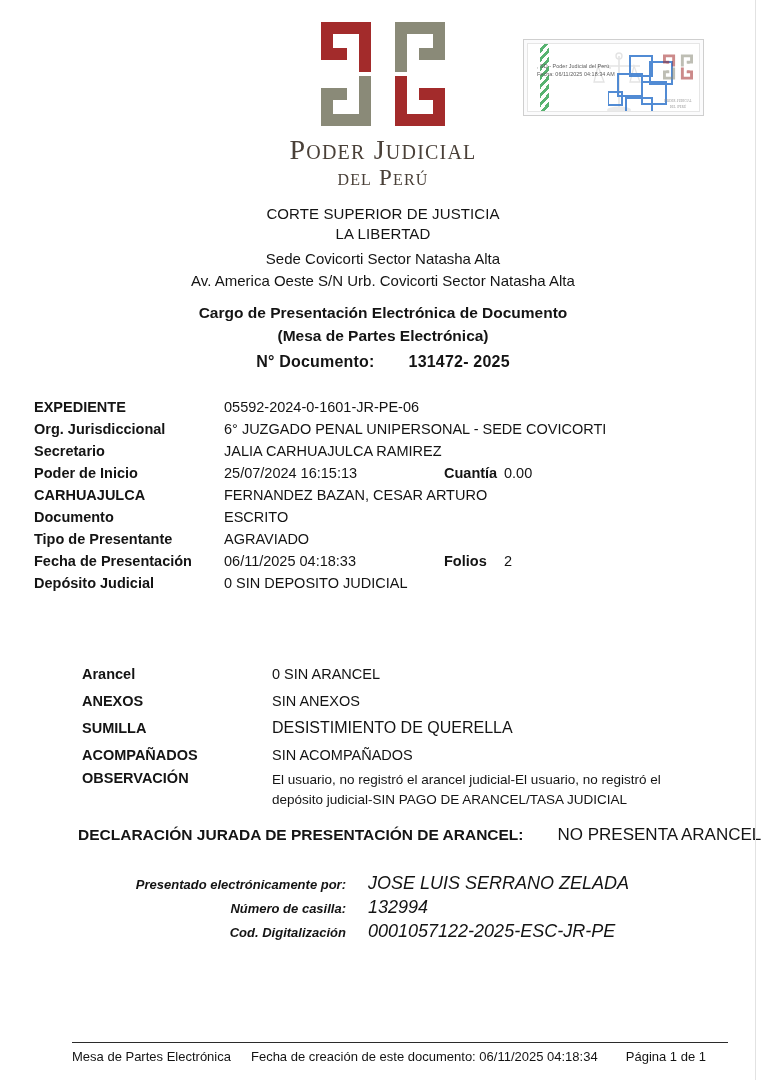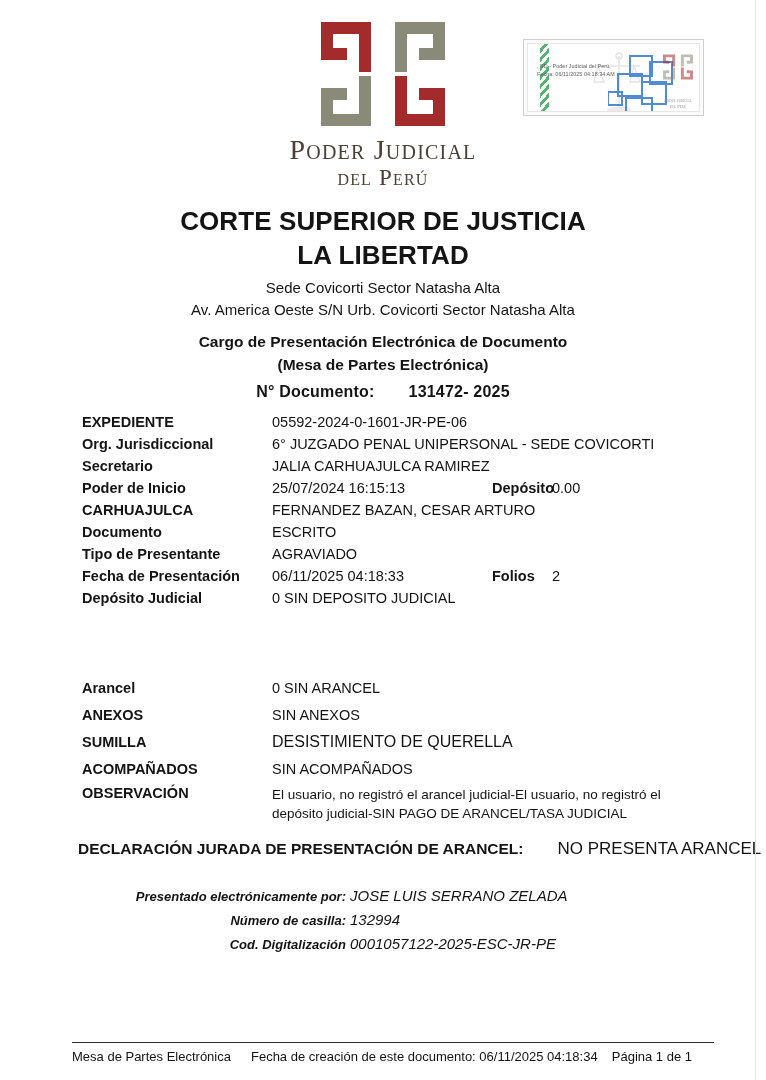--- a/index.html
+++ b/index.html
@@ -142,22 +142,22 @@
     line-height: 1.35;
     letter-spacing: .1px;
   }
 
   
   .titles {
     text-align: center;
     margin-top: 18px;
   }
   .court-name {
-    font-size: 26px;
-    font-weight: bold;
+    font-size: 15px;
+    font-weight: normal;
     line-height: 1.32;
     letter-spacing: .1px;
   }
   .sede {
     font-size: 15px;
     line-height: 1.5;
     margin-top: 4px;
   }
   .direccion {
     font-size: 15px;
@@ -180,22 +180,22 @@
     margin-top: 6px;
     letter-spacing: .2px;
   }
   .docnum .dn-value {
     display: inline-block;
     margin-left: 34px;
   }
 
   
   .fields {
-    margin-top: 13px;
-    padding-left: 82px;
+    margin-top: 28px;
+    padding-left: 34px;
   }
   .frow {
     display: flex;
     align-items: baseline;
     height: 22px;
   }
   .fl {
     width: 190px;
     flex: none;
     font-size: 14.5px;
@@ -288,29 +288,29 @@
     height: 24px;
   }
   .p-label {
     font-weight: bold;
     font-size: 13px;
     text-align: right;
   }
   .p-label.w1 { width: 212px; }
   .p-label.w2 { width: 212px; }
   .p-value {
-    font-size: 15px;
-    margin-left: 4px;
+    font-size: 18px;
+    margin-left: 22px;
   }
 
   
   .footer {
     position: absolute;
     left: 72px;
-    right: 52px;
+    right: 38px;
     bottom: 16px;
   }
   .footer-rule {
     border-top: 1px solid #2b2b2b;
     margin-bottom: 6px;
   }
   .footer-row {
     display: flex;
     align-items: baseline;
     font-size: 13px;
@@ -433,21 +433,21 @@
   </div>
 
   <div class="frow">
     <div class="fl">Secretario</div>
     <div class="fv">JALIA CARHUAJULCA RAMIREZ</div>
   </div>
 
   <div class="frow">
     <div class="fl">Poder de Inicio</div>
     <div class="fv-w">25/07/2024 16:15:13</div>
-    <div class="fl2">Depósito</div>
+    <div class="fl2">Cuantía</div>
     <div class="fv2">0.00</div>
   </div>
 
   <div class="frow">
     <div class="fl">CARHUAJULCA</div>
     <div class="fv">FERNANDEZ BAZAN, CESAR ARTURO</div>
   </div>
 
   <div class="frow">
     <div class="fl">Documento</div>

